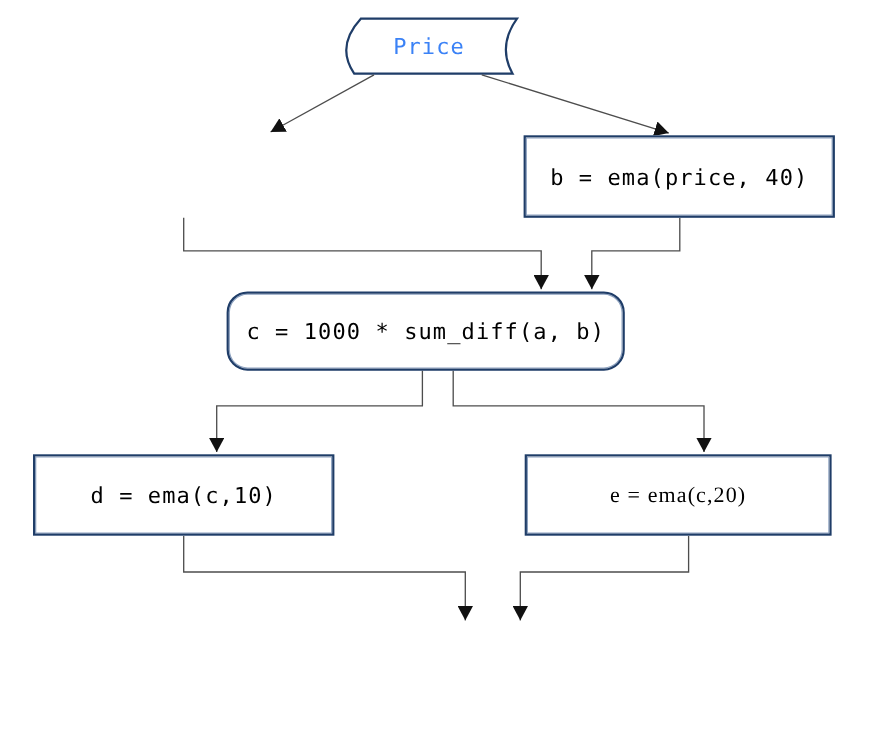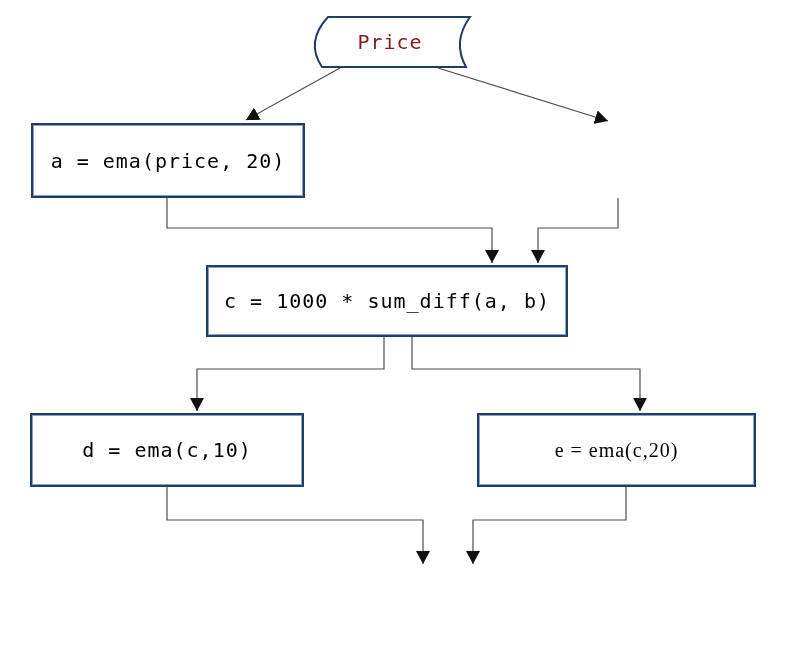--- a/index.html
+++ b/index.html
@@ -30,32 +30,32 @@
     box-shadow: inset 0 0 0 1px #8ba0bf;
     background: #ffffff;
     color: #000000;
     font-size: 20px;
     letter-spacing: 1px;
     white-space: nowrap;
   }
   .node-label { pointer-events: none; }
   .box-a      { left: 31px;  top: 123px; width: 274px; height: 75px; }
   .box-b      { left: 476px; top: 123px; width: 283px; height: 75px; }
-  .box-c      { left: 206px; top: 265px; width: 362px; height: 72px; }
+  .box-c      { left: 206px; top: 265px; width: 362px; height: 72px; border-radius: 19px; }
   .box-d      { left: 30px;  top: 413px; width: 274px; height: 74px; }
   .box-e      { left: 477px; top: 413px; width: 279px; height: 74px; font-family: Liberation Serif, serif; }
   .box-result { left: 208px; top: 566px; width: 364px; height: 74px; }
   .price-label {
     position: absolute;
     left: 318px; top: 24px;
     width: 144px; height: 36px;
     display: flex;
     align-items: center;
     justify-content: center;
-    color: #7f1d1d;
+    color: #3b82f6;
     font-size: 20px;
     letter-spacing: 1px;
   }
 </style>
 </head>
 <body>
 
 <div class="canvas">
 
   <svg class="wires" viewBox="0 0 809 671" xmlns="http://www.w3.org/2000/svg">
@@ -74,24 +74,24 @@
     <path d="M 384 337 V 369 H 197 V 411" fill="none" stroke-width="1.2" marker-end="url(#arrow)" stroke="#4d4d4d"></path>
     <path d="M 412 337 V 369 H 640 V 411" fill="none" stroke-width="1.2" marker-end="url(#arrow)" stroke="#4d4d4d"></path>
     <path d="M 167 487 V 520 H 423 V 564" fill="none" stroke-width="1.2" marker-end="url(#arrow)" stroke="#4d4d4d"></path>
     <path d="M 626 487 V 520 H 473 V 564" fill="none" stroke-width="1.2" marker-end="url(#arrow)" stroke="#4d4d4d"></path>
   </svg>
 
   <div class="price-label">
     <span class="node-label">Price</span>
   </div>
 
-  <div class="node box-a">
-    <span class="node-label">a = ema(price, 20)</span>
+
+  <div class="node box-b">
+    <span class="node-label">b = ema(price, 40)</span>
   </div>
-
 
   <div class="node box-c">
     <span class="node-label">c = 1000 * sum_diff(a, b)</span>
   </div>
 
   <div class="node box-d">
     <span class="node-label">d = ema(c,10)</span>
   </div>
 
   <div class="node box-e">

